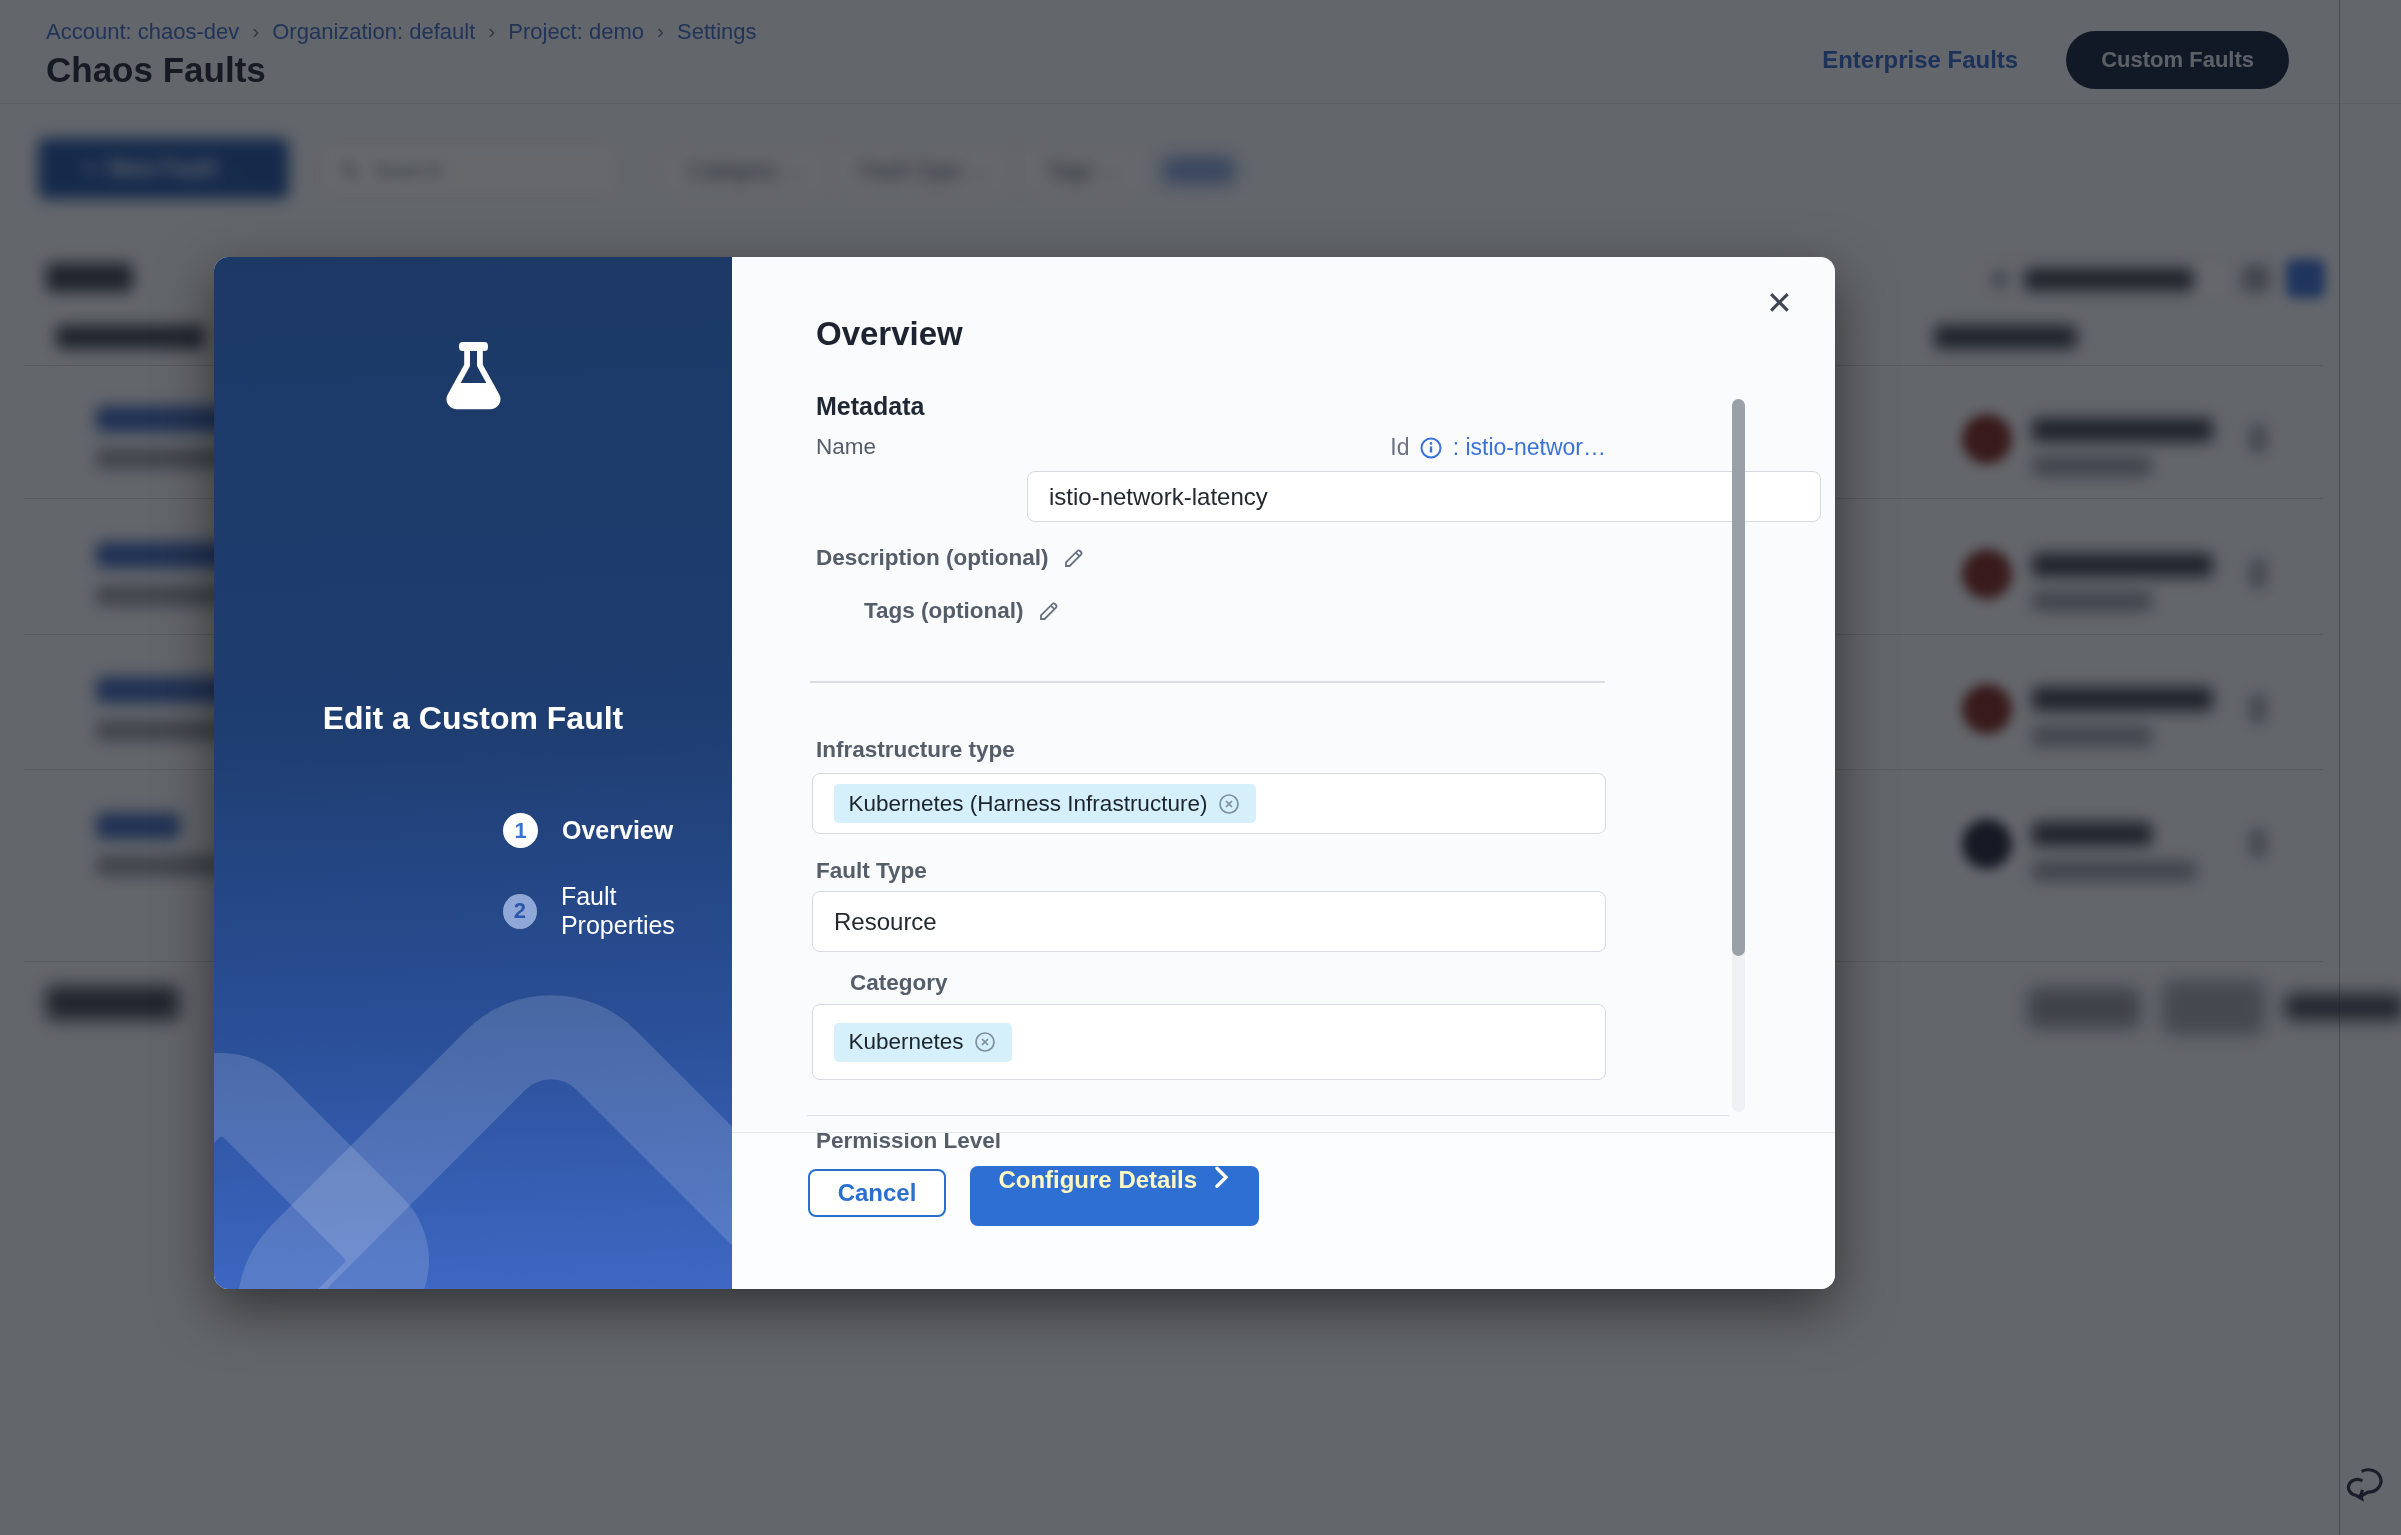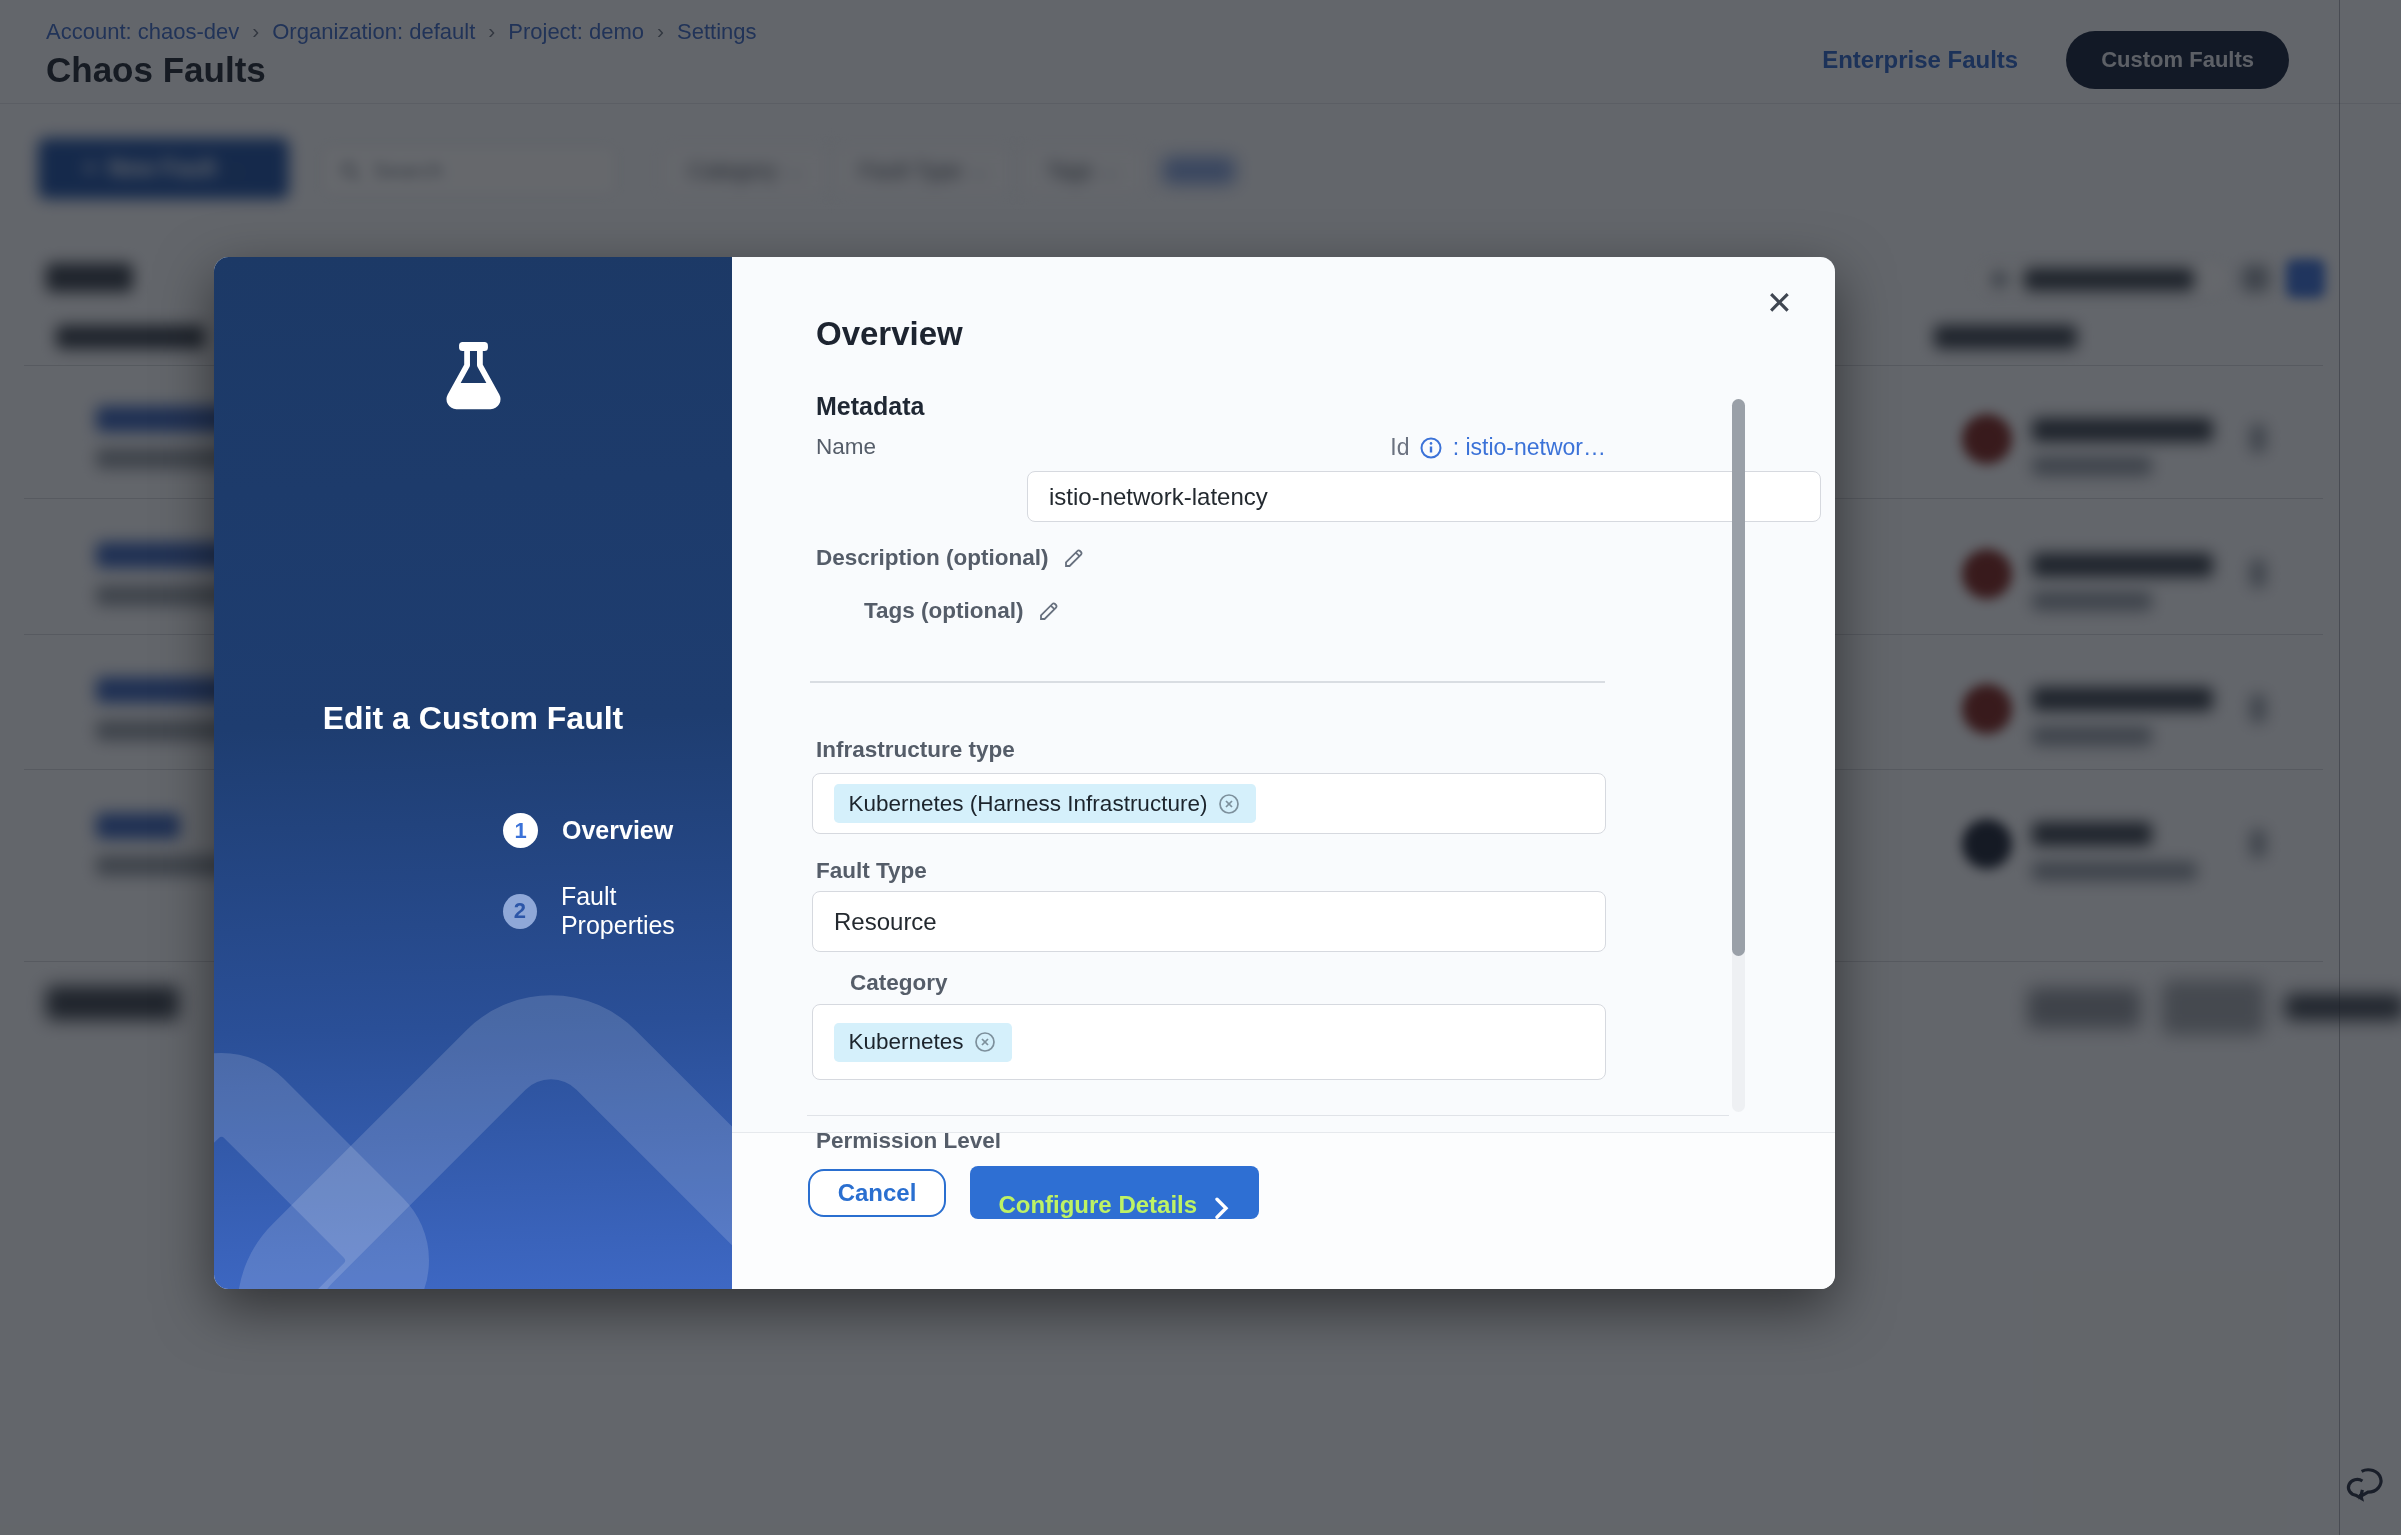--- a/index.html
+++ b/index.html
@@ -73,22 +73,22 @@
   .m-input { position:absolute; left:813px; width:794px; background:#ffffff; border:1.6px solid #d6d9df; border-radius:8px; z-index:105; display:flex; align-items:center; padding:0 21px; font-size:24px; color:#23292f; }
   .chip { background:#d5f0fb; border-radius:4.8px; height:39px; display:flex; align-items:center; gap:9.6px; padding:0 14.5px; font-size:22.5px; color:#1c242c; }
   .m-divider { position:absolute; left:810px; top:681px; width:795px; height:1.6px; background:#d9dde2; z-index:105; }
   .pencil { display:inline-flex; margin-left:13px; vertical-align:middle; }
   .label-row { position:absolute; display:flex; align-items:center; font-size:22.5px; font-weight:600; color:#555d69; z-index:105; }
 
   .scroll-bottom-border { position:absolute; left:807px; top:1115px; width:922px; height:0.8px; background:#e0e3e8; z-index:105; }
   .footer-border { position:absolute; left:732px; top:1132px; width:1103px; height:0.8px; background:#e6e9ed; z-index:105; }
   .footer-bg { position:absolute; left:732px; top:1133px; width:1090px; height:141px; background:#fcfdfe; border-radius:0 0 14.5px 0; z-index:104; }
 
-  .btn-cancel { position:absolute; left:809px; top:1169px; width:138px; height:48px; border:2.4px solid #2a6fd0; border-radius:16px; background:#ffffff; color:#2a6fd0; font-size:24px; font-weight:700; display:flex; align-items:center; justify-content:center; z-index:106; cursor:pointer; }
-  .btn-configure { position:absolute; left:970px; top:1166px; width:289px; height:53px; border-radius:8px; background:#2e6fd3; color:#bef264; font-size:24px; font-weight:700; display:flex; align-items:flex-end; justify-content:center; gap:14.5px; z-index:106; cursor:pointer; }
+  .btn-cancel { position:absolute; left:809px; top:1169px; width:138px; height:48px; border:2.4px solid #2a6fd0; border-radius:8px; background:#ffffff; color:#2a6fd0; font-size:24px; font-weight:700; display:flex; align-items:center; justify-content:center; z-index:106; cursor:pointer; }
+  .btn-configure { position:absolute; left:970px; top:1166px; width:289px; height:60px; border-radius:8px; background:#2e6fd3; color:#fef9c3; font-size:24px; font-weight:700; display:flex; align-items:flex-start; justify-content:center; gap:14.5px; z-index:106; cursor:pointer; }
 
   .scrollbar-track { position:absolute; left:1732px; top:399px; width:13px; height:713px; border-radius:8px; background:#eef0f3; z-index:105; }
   .scrollbar-thumb { position:absolute; left:0; top:0; width:13px; height:557px; border-radius:8px; background:#9aa0a8; }
 
   .icon-remove { display:inline-flex; }
 </style>
 </head>
 <body>
 
 <div class="screen">

